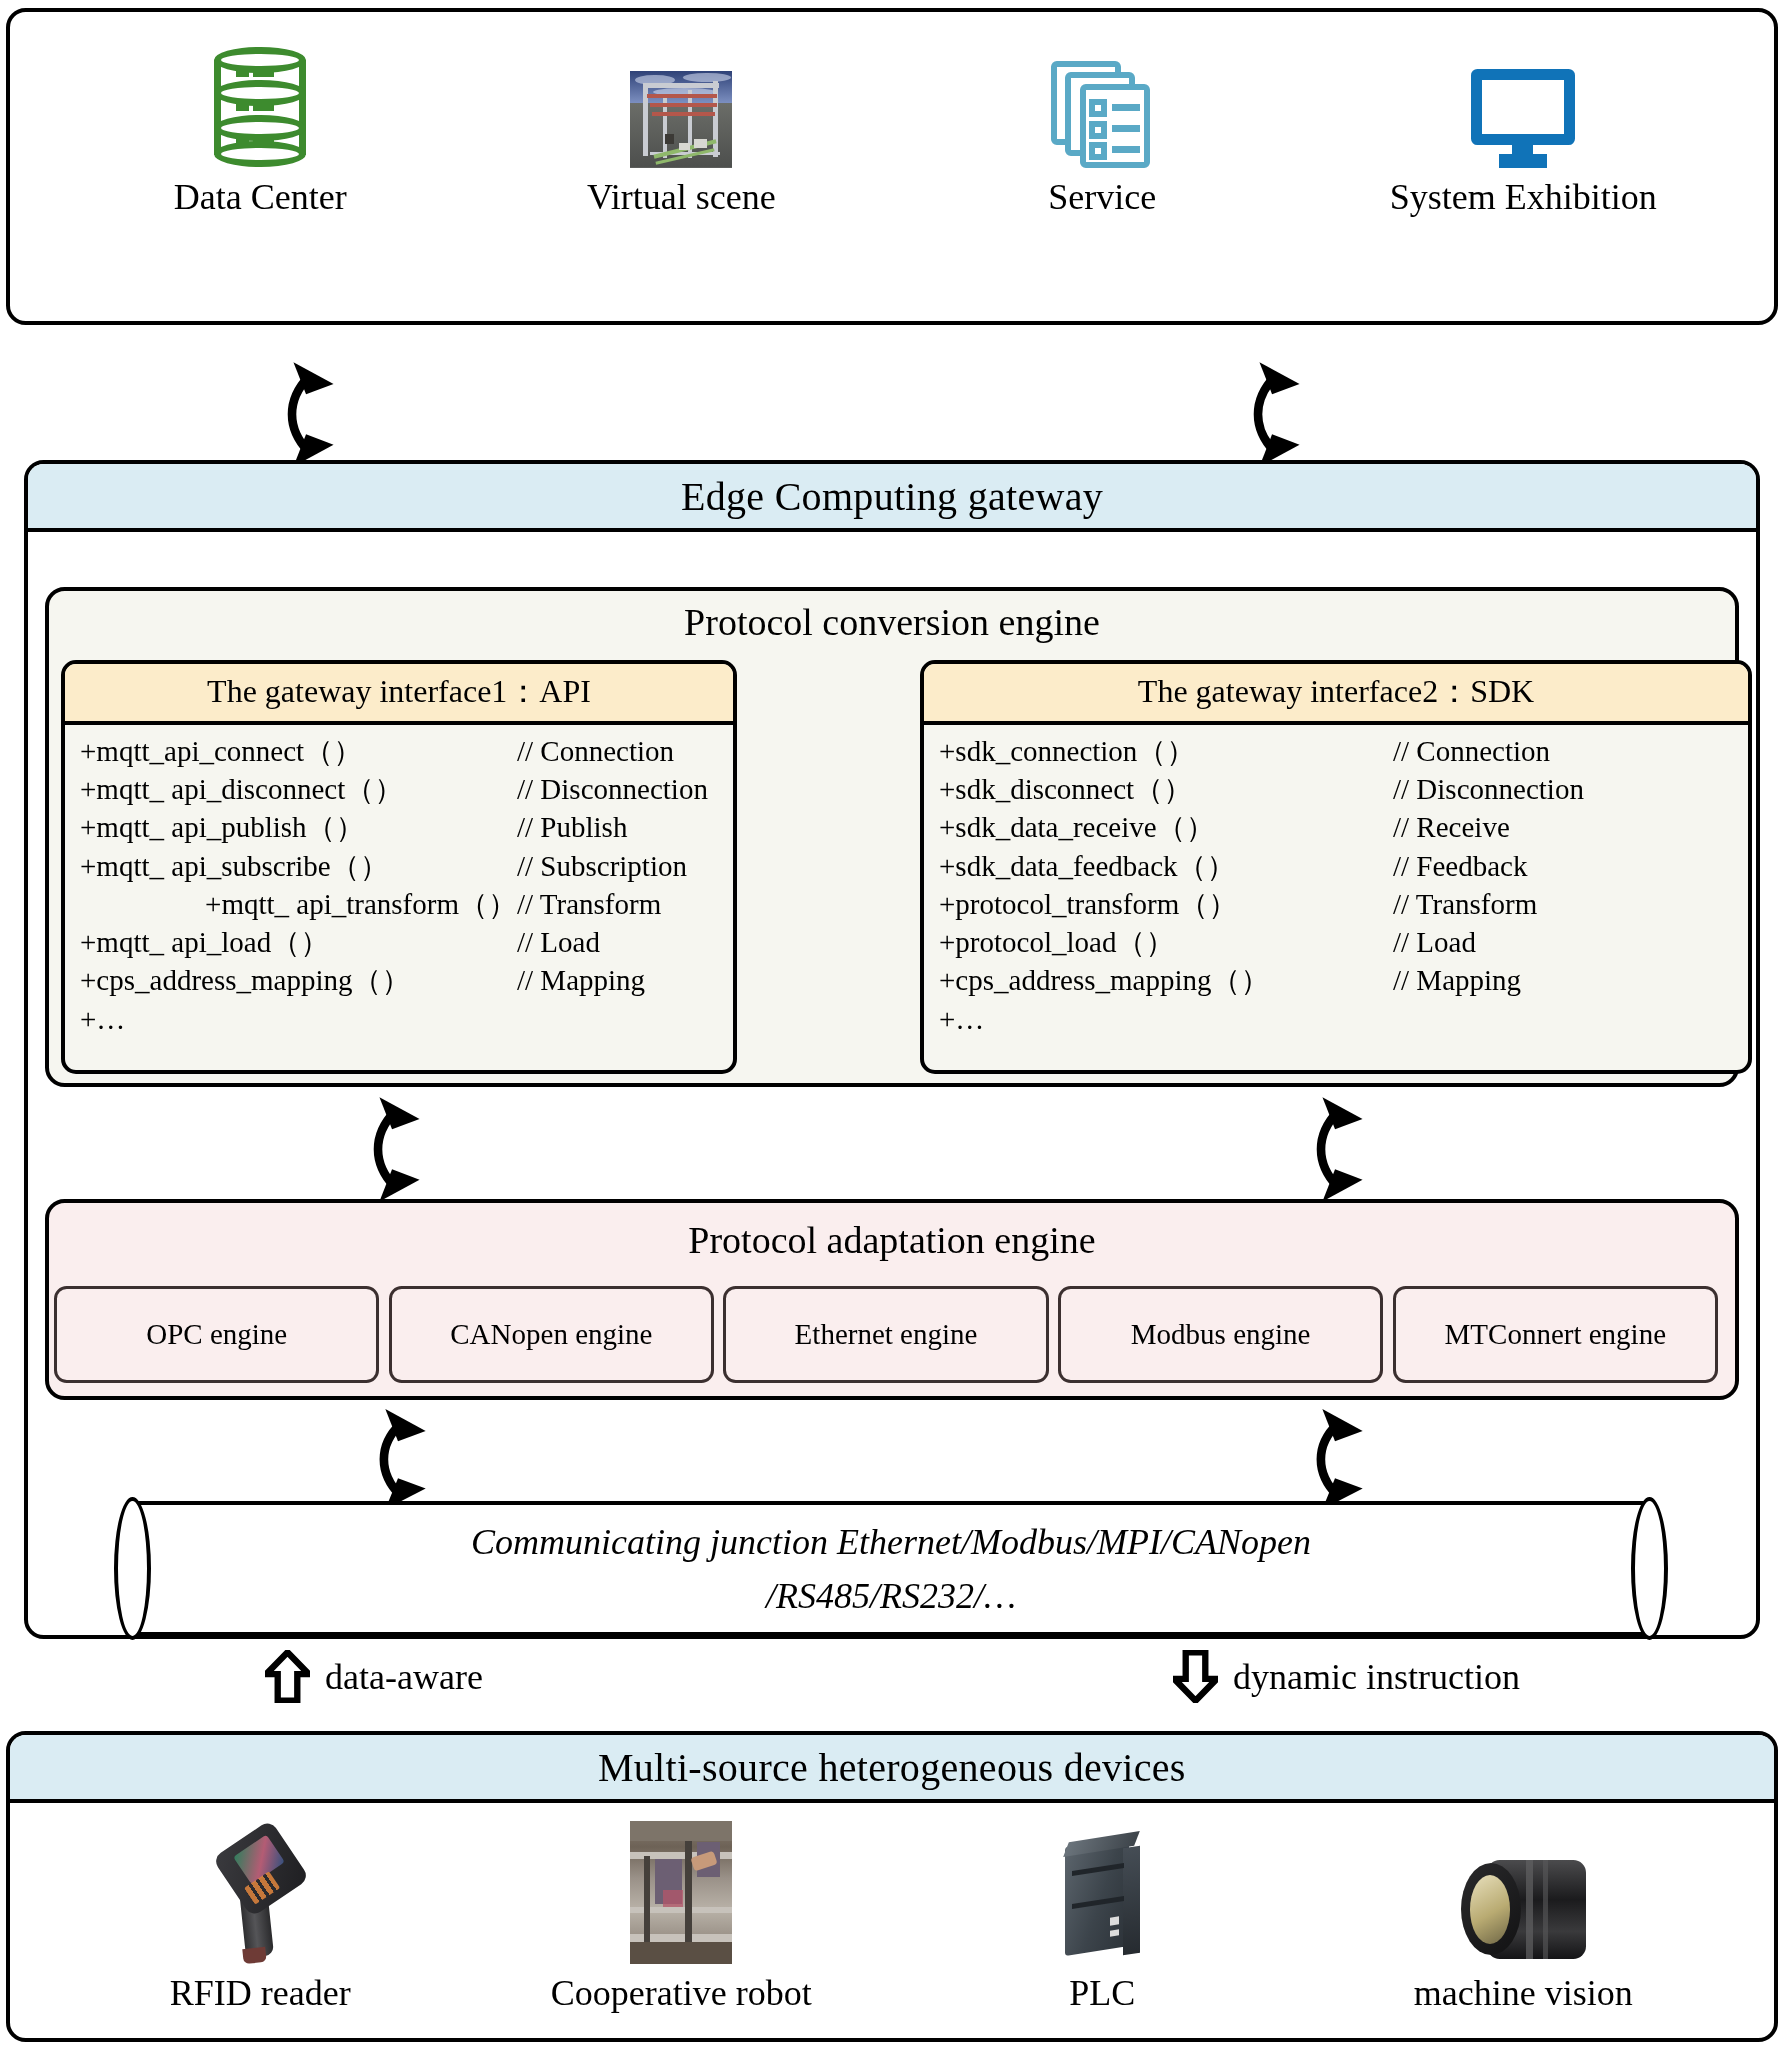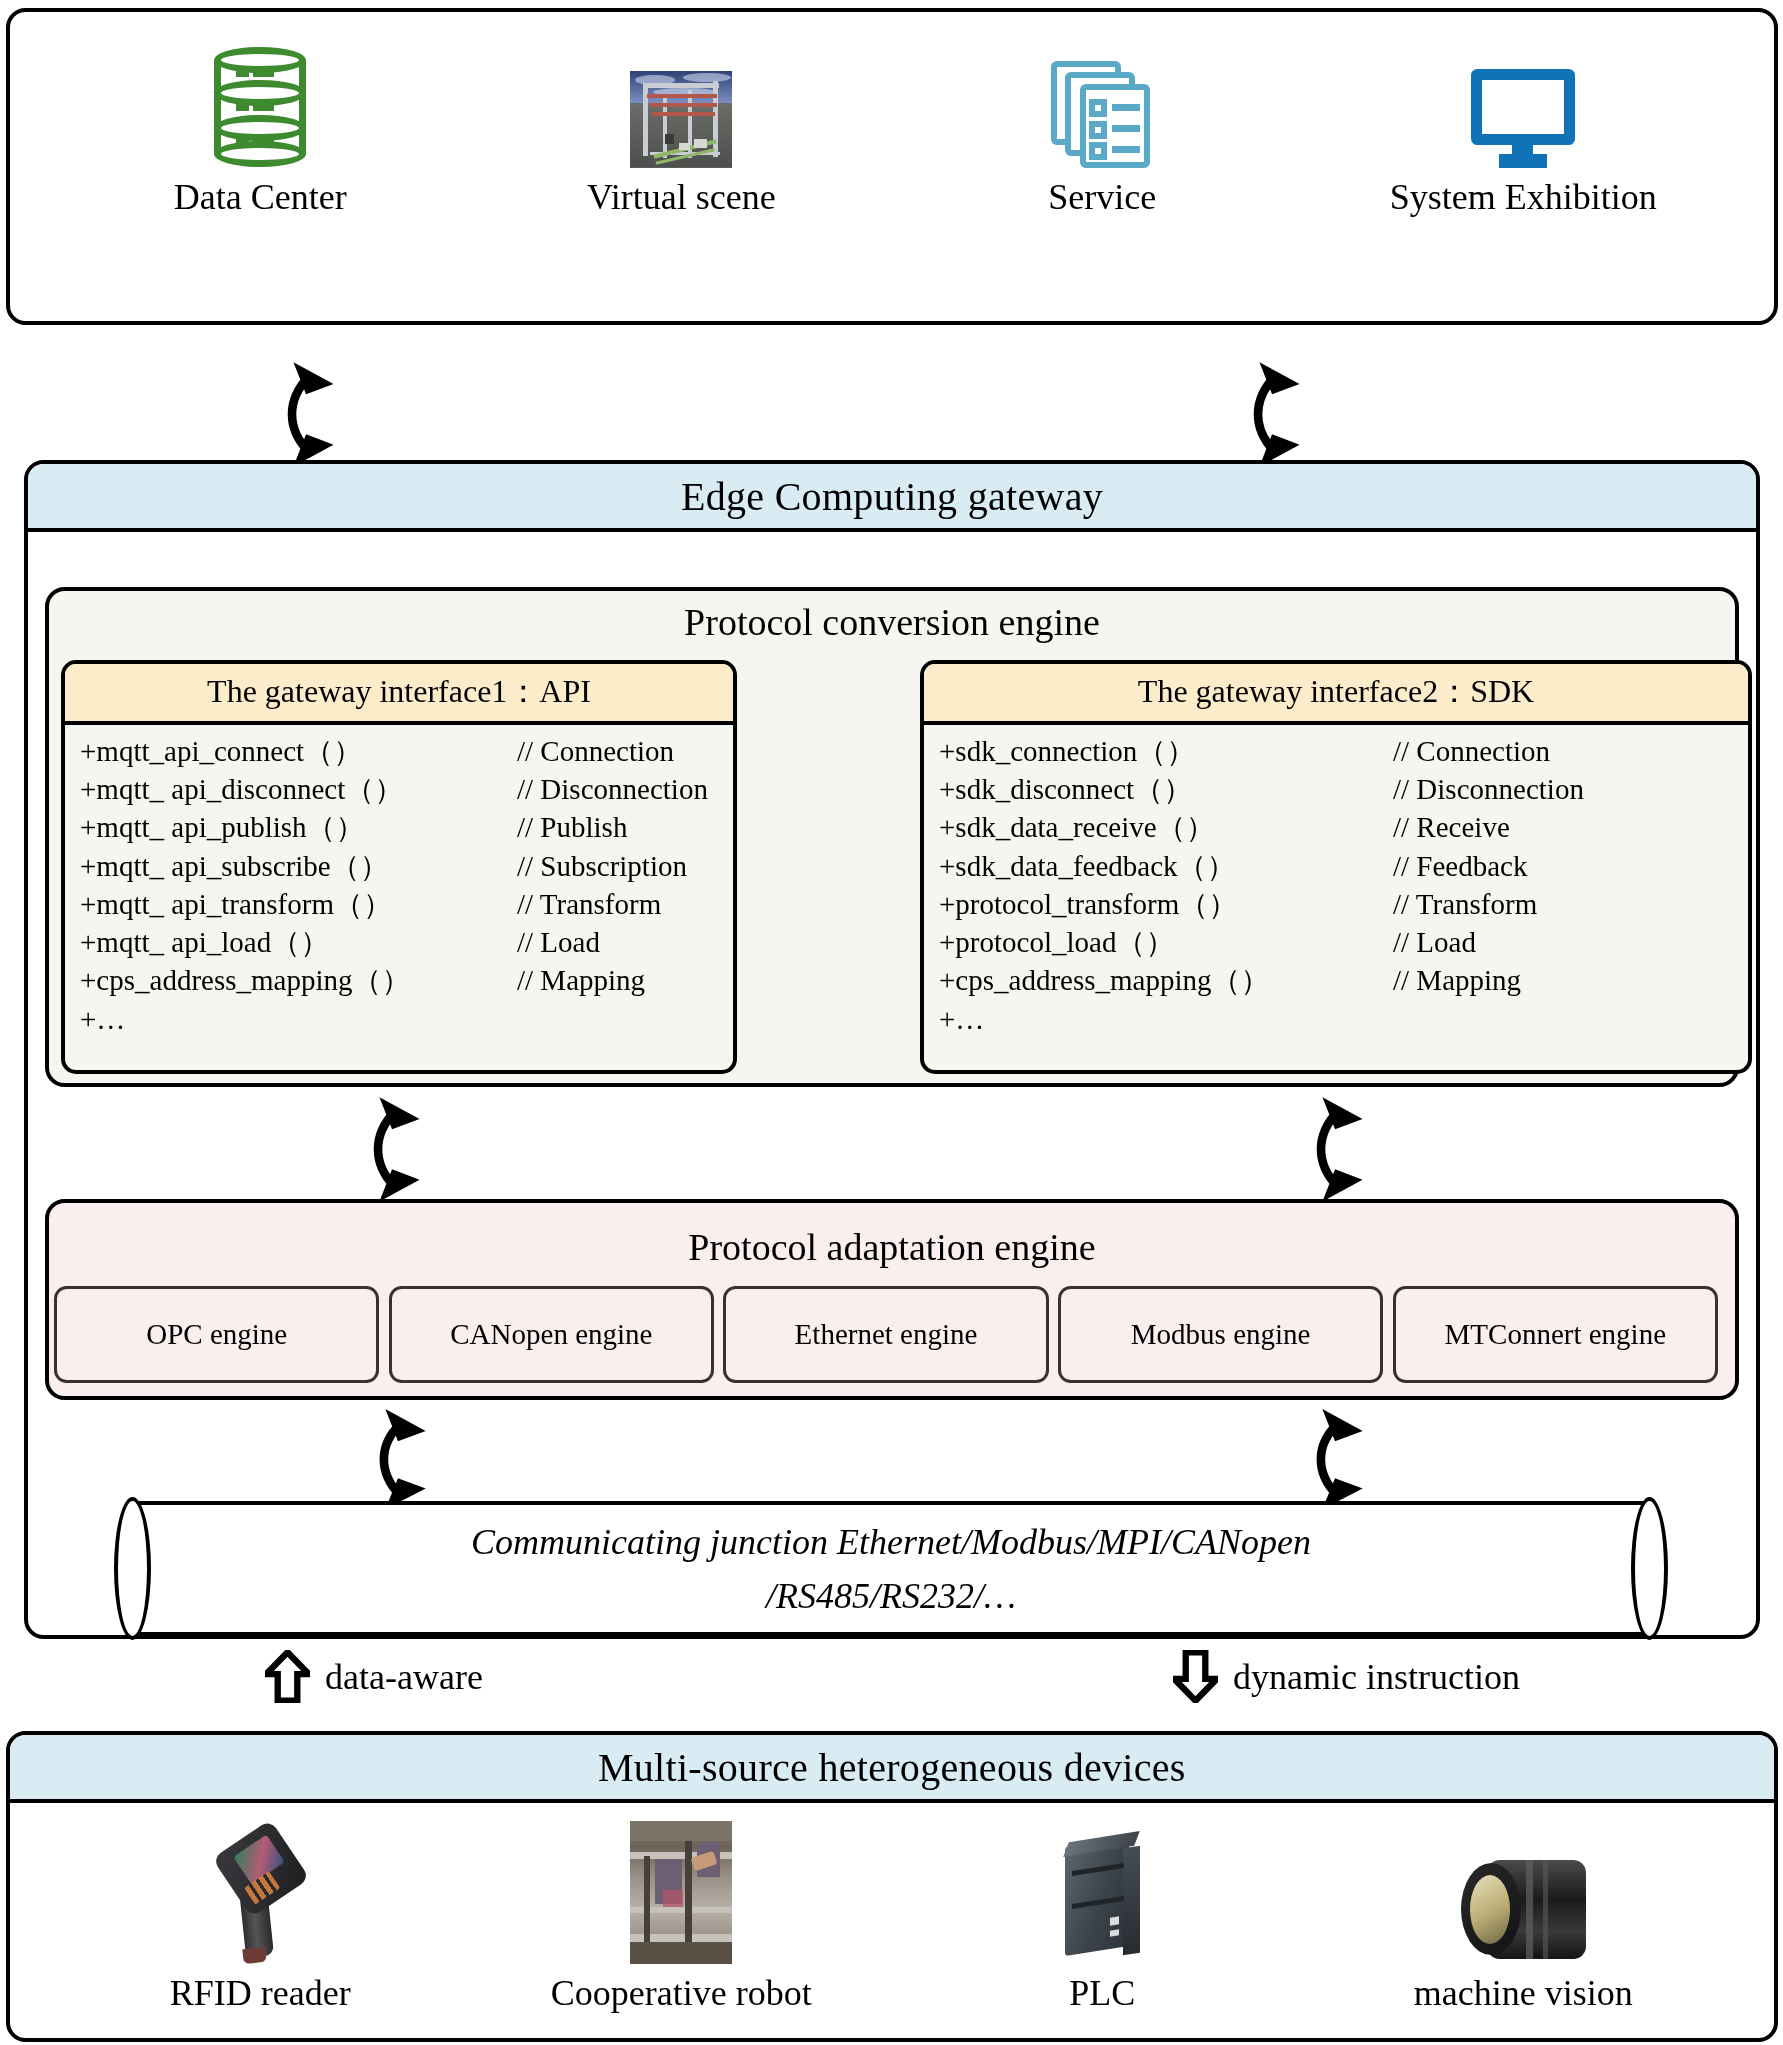--- a/index.html
+++ b/index.html
@@ -159,21 +159,21 @@
   .iface-body{padding:7px 0 0 15px;}
   .m-row{display:flex;align-items:baseline;font-size:29px;line-height:1.32;}
   .m-name{white-space:nowrap;}
   .m-cmt{white-space:nowrap;}
 
   
   .pae{
     position:absolute;border:4px solid #000;border-radius:19.6px;background:#faeeee;
     box-sizing:border-box;
   }
-  .pae-title{text-align:center;font-size:38px;padding-top:22px;}
+  .pae-title{text-align:center;font-size:38px;padding-top:15px;}
   .pae-row{
     position:absolute;left:5px;right:17px;bottom:12.7px;
     display:flex;justify-content:space-between;gap:9.2px;
   }
   .eng{
     flex:1;border:3.5px solid #3b2f2f;border-radius:12.7px;background:#faeeee;
     display:flex;align-items:center;justify-content:center;
     font-size:29px;height:97px;box-sizing:border-box;text-align:center;
   }
 
@@ -320,21 +320,21 @@
     </div>
     <div class="m-row">
       <span class="m-name" style="width:437px;">+mqtt_ api_publish（）</span>
       <span class="m-cmt">// Publish</span>
     </div>
     <div class="m-row">
       <span class="m-name" style="width:437px;">+mqtt_ api_subscribe（）</span>
       <span class="m-cmt">// Subscription</span>
     </div>
     <div class="m-row">
-      <span class="m-name" style="width:437px;">+mqtt_ api_transform（）</span>
+      <span class="m-name" style="width:437px;text-align:right;">+mqtt_ api_transform（）</span>
       <span class="m-cmt">// Transform</span>
     </div>
     <div class="m-row">
       <span class="m-name" style="width:437px;">+mqtt_ api_load（）</span>
       <span class="m-cmt">// Load</span>
     </div>
     <div class="m-row">
       <span class="m-name" style="width:437px;">+cps_address_mapping（）</span>
       <span class="m-cmt">// Mapping</span>
     </div>

